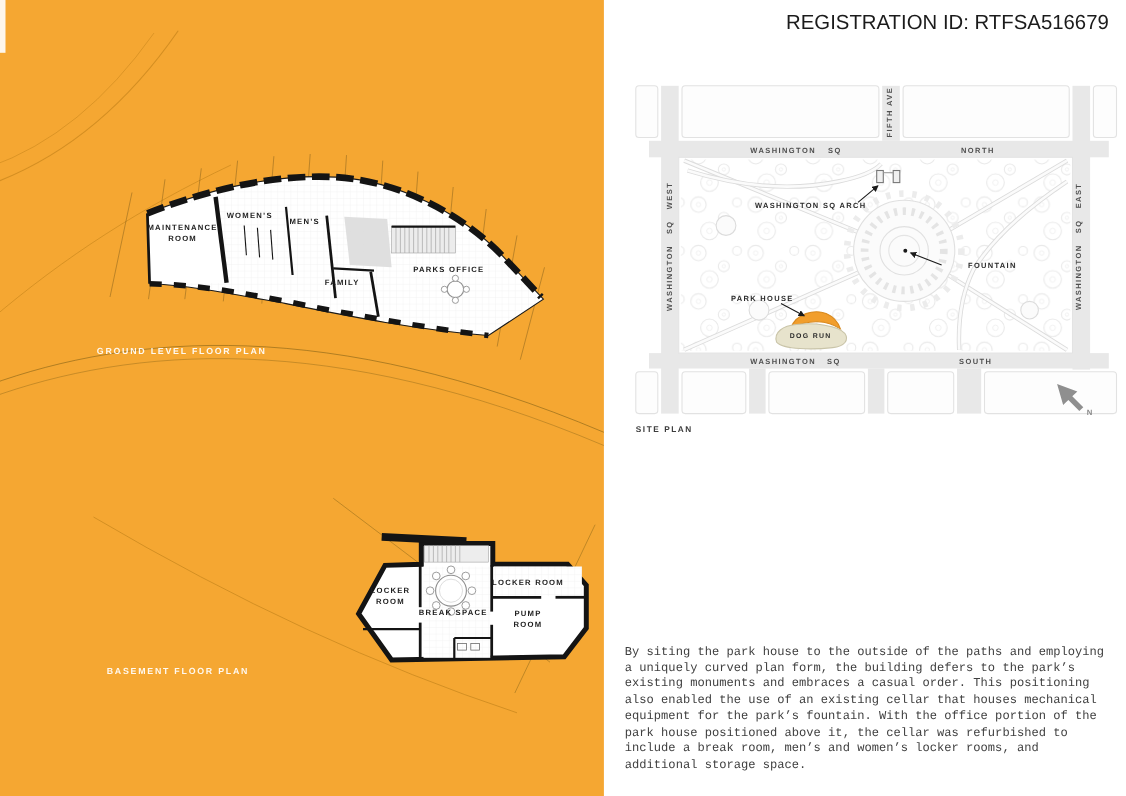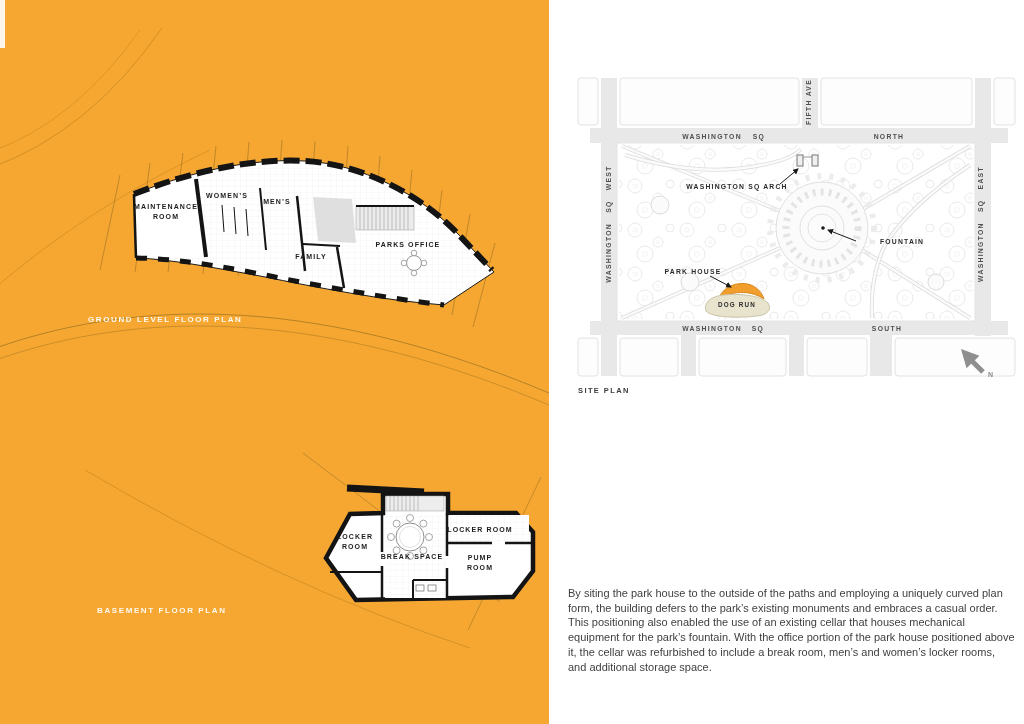--- a/index.html
+++ b/index.html
@@ -27,21 +27,21 @@
   .park-path-core{stroke:#FBFBFB;stroke-width:2.4;fill:none;}
   .leader{stroke:#1a1a1a;stroke-width:1;fill:none;}
   .wall{stroke:#141414;fill:none;}
   .grid-line{stroke:#4a3a10;stroke-width:0.55;opacity:0.55;}
   .ghost{stroke:#6b5210;fill:none;opacity:0.5;}
   .context{stroke:#C8861C;fill:none;opacity:0.75;}
 
   #registration{position:absolute;top:9px;right:16px;font-size:18.5px;color:#1b1b1b;
                 font-family:"Liberation Sans",sans-serif;}
   #description{position:absolute;left:568px;top:586px;width:448px;font-size:11px;
-               line-height:1.34;color:#3f3f3f;font-family:Liberation Sans, sans-serif;}
+               line-height:1.34;color:#3f3f3f;font-family:Liberation Mono, monospace;}
 </style>
 </head>
 <body>
 
 <div id="board">
 
 <svg id="board-svg" width="1024" height="724" viewBox="0 0 1024 724">
   <defs>
     <pattern id="tiles" width="6" height="6" patternUnits="userSpaceOnUse">
       <rect width="6" height="6" fill="#ffffff"></rect>
@@ -300,15 +300,16 @@
 
     <g>
       <polygon points="961,349 979.4,355.8 974.8,360.3 984.8,370.3 981.2,373.7 971.2,363.7 966.5,368.2" fill="#8F8F8F"></polygon>
       <text class="north-n" x="988" y="377">N</text>
     </g>
 
     <text class="caption-gray" x="578" y="393">SITE PLAN</text>
   </g>
 </svg>
 
+<div id="registration">REGISTRATION ID: RTFSA516679</div>
 <div id="description">By siting the park house to the outside of the paths and employing a uniquely curved plan form, the building defers to the park’s existing monuments and embraces a casual order. This positioning also enabled the use of an existing cellar that houses mechanical equipment for the park’s fountain. With the office portion of the park house positioned above it, the cellar was refurbished to include a break room, men’s and women’s locker rooms, and additional storage space.</div>
 
 </div>
 
 </body></html>

